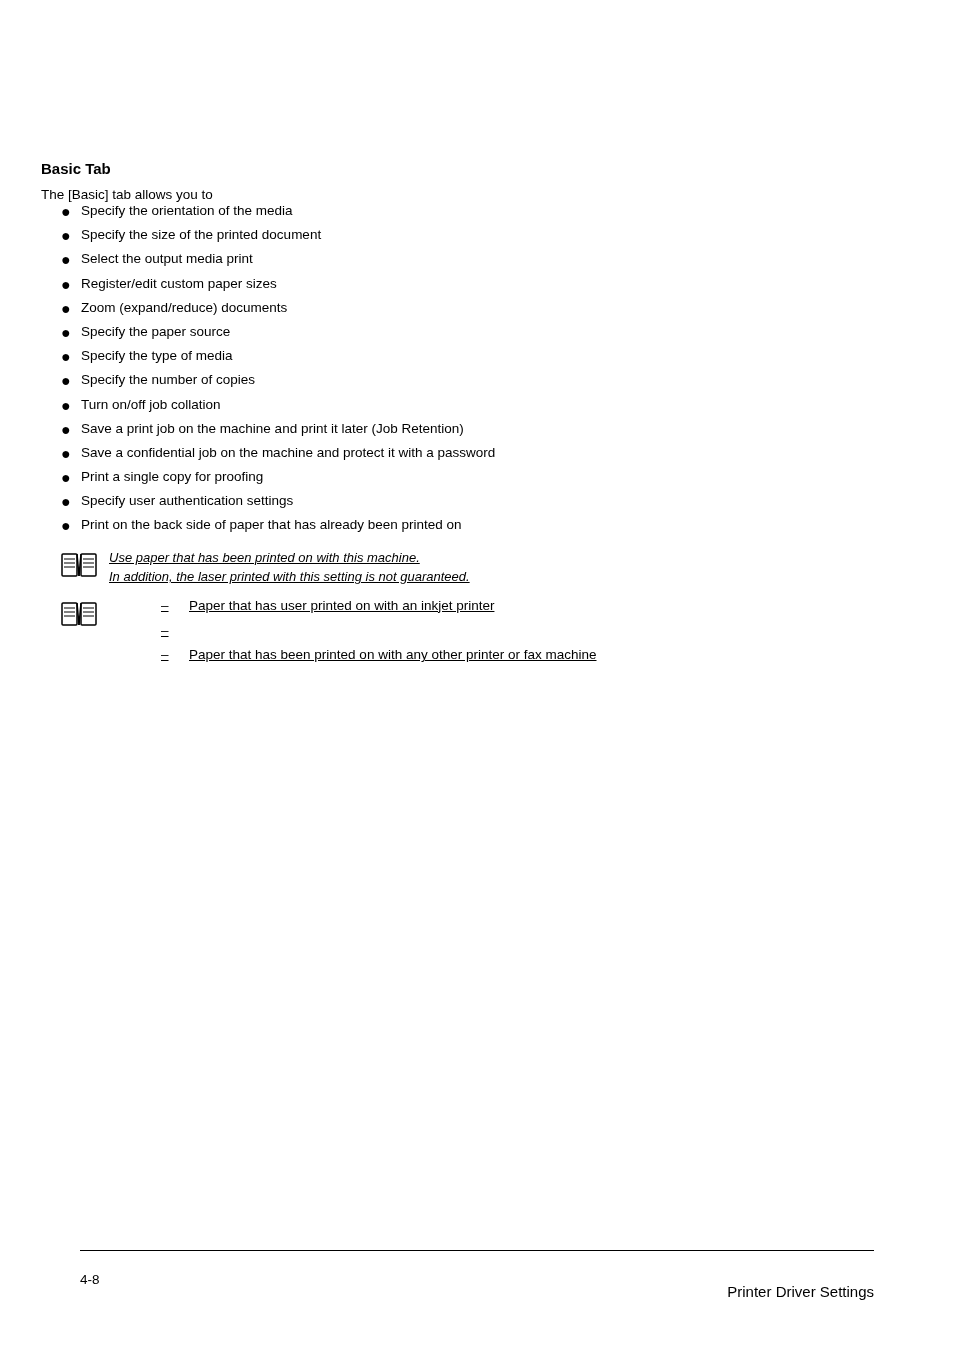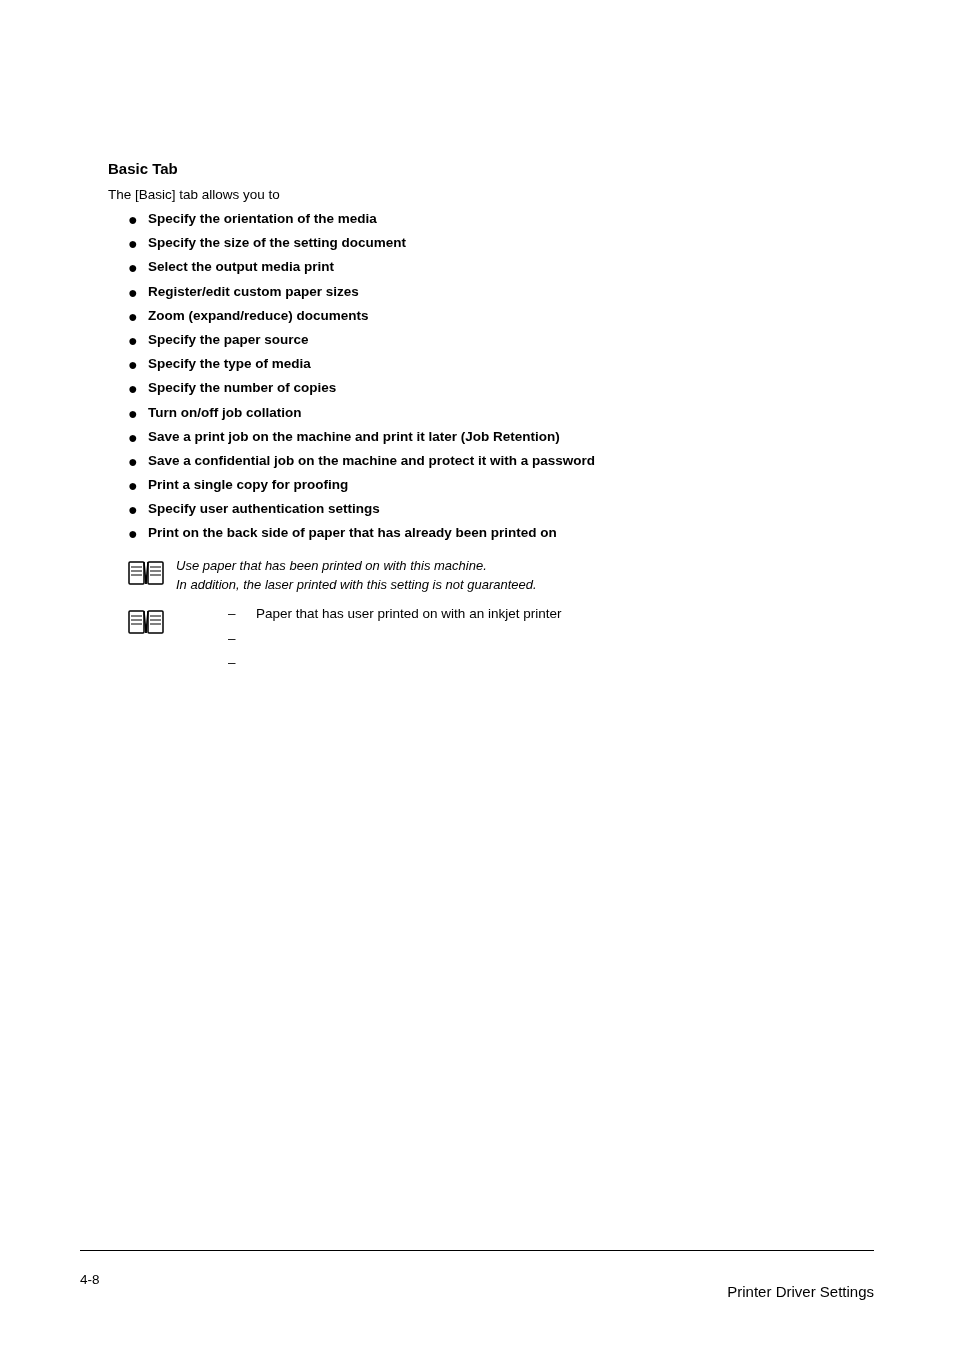--- a/index.html
+++ b/index.html
@@ -14,32 +14,31 @@
       background: #ffffff;
       font-family: Arial, Helvetica, sans-serif;
       font-size: 14px;
       color: #000000;
       position: relative;
     }
 
     .page-container {
       width: 954px;
       min-height: 1350px;
-      padding: 160px 80px 80px 108px;
+      padding: 160px 80px 80px 41px;
       position: relative;
     }
 
     .section-title {
       font-weight: bold;
       font-size: 15px;
       margin-bottom: 10px;
     }
 
     .intro-text {
-      margin-bottom: 8px;
       font-size: 13.5px;
     }
 
     .bullet-list {
       list-style: none;
       margin: 0 0 12px 0;
       padding: 0;
     }
 
     .bullet-list li {
@@ -54,27 +53,27 @@
       display: inline-block;
       width: 20px;
       min-width: 20px;
       font-size: 16px;
       line-height: 1.2;
       margin-left: 20px;
     }
 
     .bullet-list li .bullet-text {
       flex: 1;
-      font-weight: bold;
     }
 
     .note-box {
       display: flex;
       align-items: flex-start;
       margin: 10px 0 10px 20px;
+      text-decoration: underline;
     }
 
     .note-icon {
       width: 38px;
       min-width: 38px;
       margin-right: 10px;
       margin-top: 2px;
     }
 
     .note-icon svg {
@@ -152,21 +151,21 @@
 
   <p class="intro-text">The [Basic] tab allows you to</p>
 
   <ul class="bullet-list">
   <li>
         <span class="bullet">●</span>
         <span class="bullet-text">Specify the orientation of the media</span>
       </li>
       <li>
         <span class="bullet">●</span>
-        <span class="bullet-text">Specify the size of the setting document</span>
+        <span class="bullet-text">Specify the size of the printed document</span>
       </li>
       <li>
         <span class="bullet">●</span>
         <span class="bullet-text">Select the output media print</span>
       </li>
       <li>
         <span class="bullet">●</span>
         <span class="bullet-text">Register/edit custom paper sizes</span>
       </li>
       <li>
@@ -252,20 +251,21 @@
       <ul class="dash-list">
       <li>
             <span class="dash">–</span>
             <span class="dash-text">Paper that has user printed on with an inkjet printer</span>
           </li>
           <li>
             <span class="dash">–</span>
           </li>
           <li>
             <span class="dash">–</span>
+            <span class="dash-text">Paper that has been printed on with any other printer or fax machine</span>
           </li>
         </ul>
     </div>
   </div>
 
   <div class="footer">
     <div class="footer-line"></div>
     <div class="footer-content">
       <span class="footer-left">4-8</span>
       <span class="footer-right">Printer Driver Settings</span>

